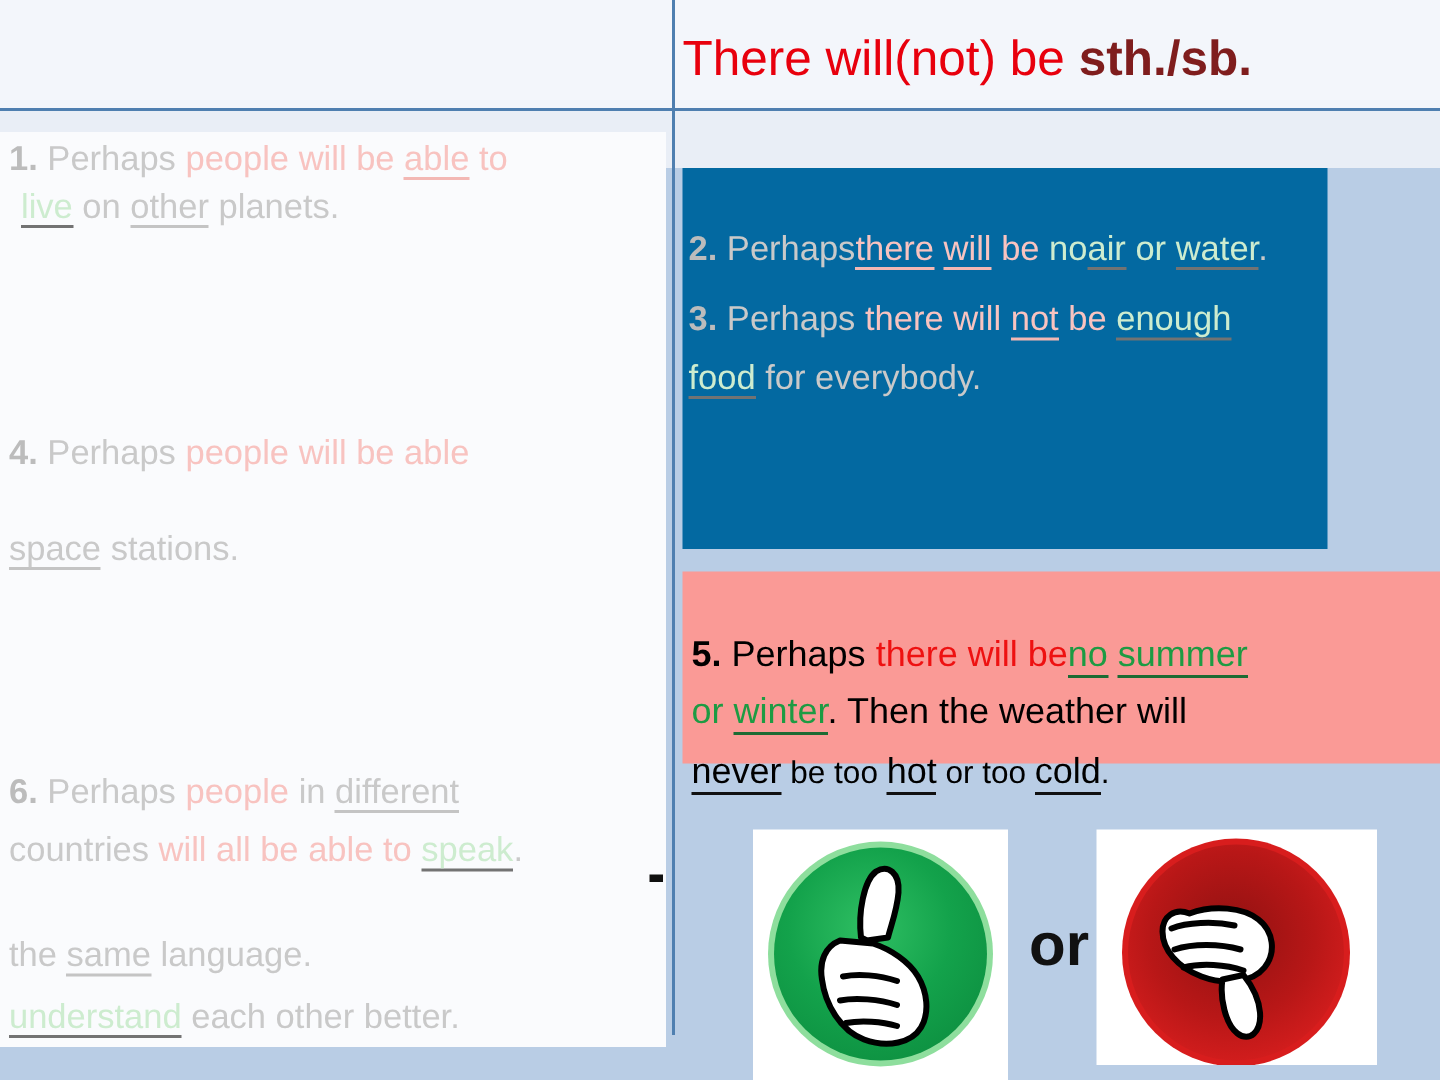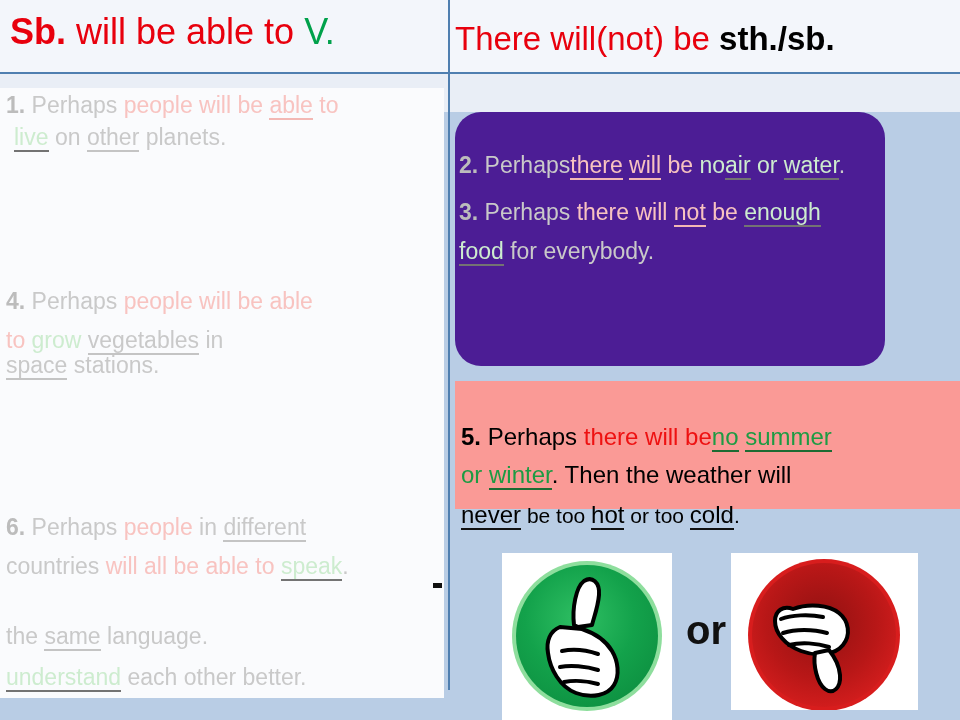--- a/index.html
+++ b/index.html
@@ -26,21 +26,21 @@
     position:absolute;left:10px;top:14px;width:436px;
     font-size:36px;font-weight:700;color:#e8000d;line-height:1;
     white-space:nowrap;
   }
   .hdr-left .nb{font-weight:400;}
   .hdr-left .grn{color:#00a14b;font-weight:400;}
   .hdr-right{
     position:absolute;left:455px;top:22px;width:510px;
     font-size:33px;color:#e8000d;line-height:1;white-space:nowrap;
   }
-  .hdr-right .grn{color:#000000;font-weight:700;}
+  .hdr-right .grn{color:#7f1d1d;font-weight:700;}
 
   
   .vdiv{
     position:absolute;left:448px;top:0px;width:2px;height:690px;
     background:#4f7fb0;
   }
   .sel-tick{
     position:absolute;left:433px;top:583px;width:9px;height:5px;
     background:#101010;
   }
@@ -59,22 +59,21 @@
   .gb {color:#bcbcbc;font-weight:700;}  
   .r  {color:#f8c3c0;}           
   .e  {color:#cdeccf;}           
   .u  {border-bottom:2px solid #c4c4c4;}
   .ur {border-bottom:2px solid #f3b8b4;}
   .ue {border-bottom:2px solid #737373;}
 
   
   .right-panel{
     position:absolute;left:455px;top:112px;width:430px;height:254px;
-    background:#4c1d95;
-    border-radius:26px;
+    background:#0369a1;
   }
   .right-panel .ln{
     position:absolute;left:4px;width:505px;
     font-size:23px;line-height:1.0;white-space:nowrap;
   }
 
   
   .pink{
     position:absolute;left:455px;top:381px;width:505px;height:128px;
     background:#fa9a96;
@@ -101,44 +100,38 @@
   .thumb-svg{display:block;}
 </style>
 </head>
 <body>
 
 <div class="stage">
 
   <div class="hdr-band"></div>
   <div class="hdr-sub"></div>
 
-  <div class="hdr-left">
-    <span>Sb.</span><span class="nb"> will be able to </span><span class="grn">V.</span>
-  </div>
 
   <div class="hdr-right">
     <span>There will(not) be </span><span class="grn">sth./sb.</span>
   </div>
 
   <div class="left-panel">
 
     <div class="ln" style="top:6px;">
       <span class="gb">1.</span>
       <span><span class="g">Perhaps </span><span class="r">people will be </span><span class="r ur">able</span><span class="r"> to</span></span>
     </div>
     <div class="ln" style="top:38px;left:14px;">
       <span><span class="e ue">live</span><span class="g"> on </span><span class="g u">other</span><span class="g"> planets.</span></span>
     </div>
 
     <div class="ln" style="top:202px;">
       <span class="gb">4.</span>
       <span><span class="g">Perhaps </span><span class="r">people will be able</span></span>
-    </div>
-    <div class="ln" style="top:241px;">
-      <span><span class="r">to </span><span class="e">grow </span><span class="g u">vegetables</span><span class="g"> in</span></span>
     </div>
     <div class="ln" style="top:266px;">
       <span><span class="g u">space</span><span class="g"> stations.</span></span>
     </div>
 
     <div class="ln" style="top:428px;">
       <span class="gb">6.</span>
       <span><span class="g">Perhaps </span><span class="r">people</span><span class="g"> in </span><span class="g u">different</span></span>
     </div>
     <div class="ln" style="top:467px;">

